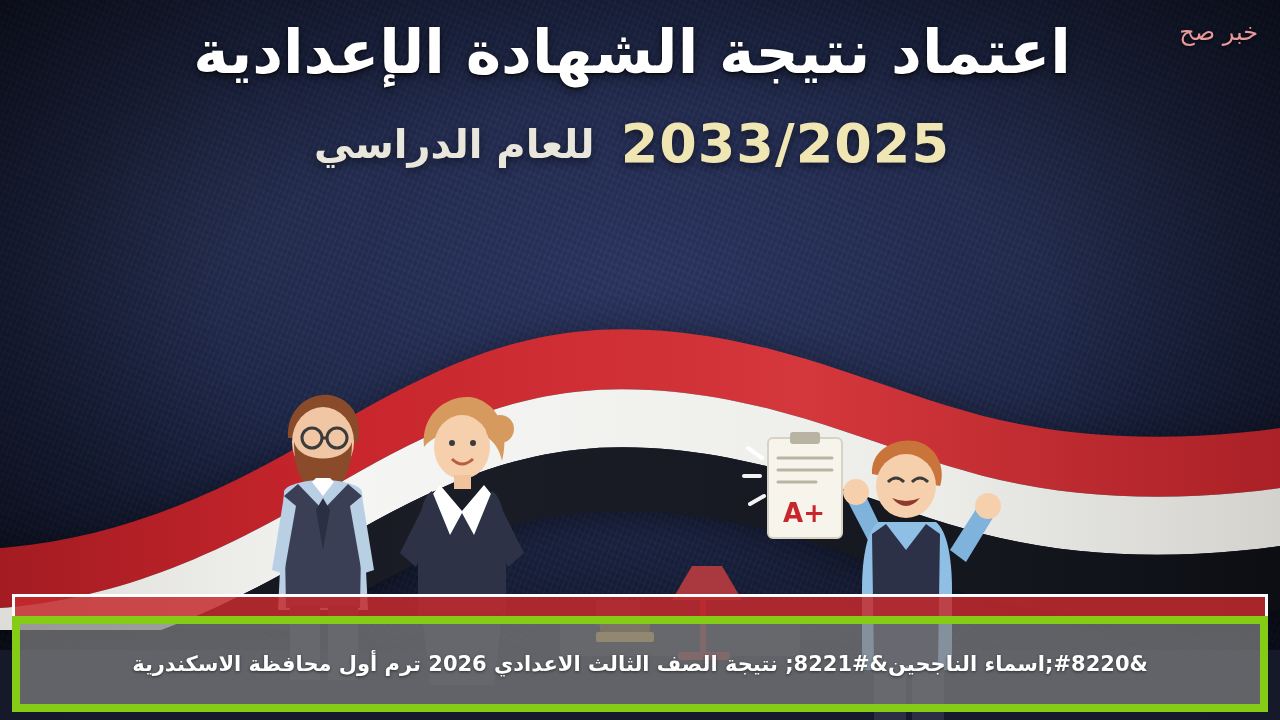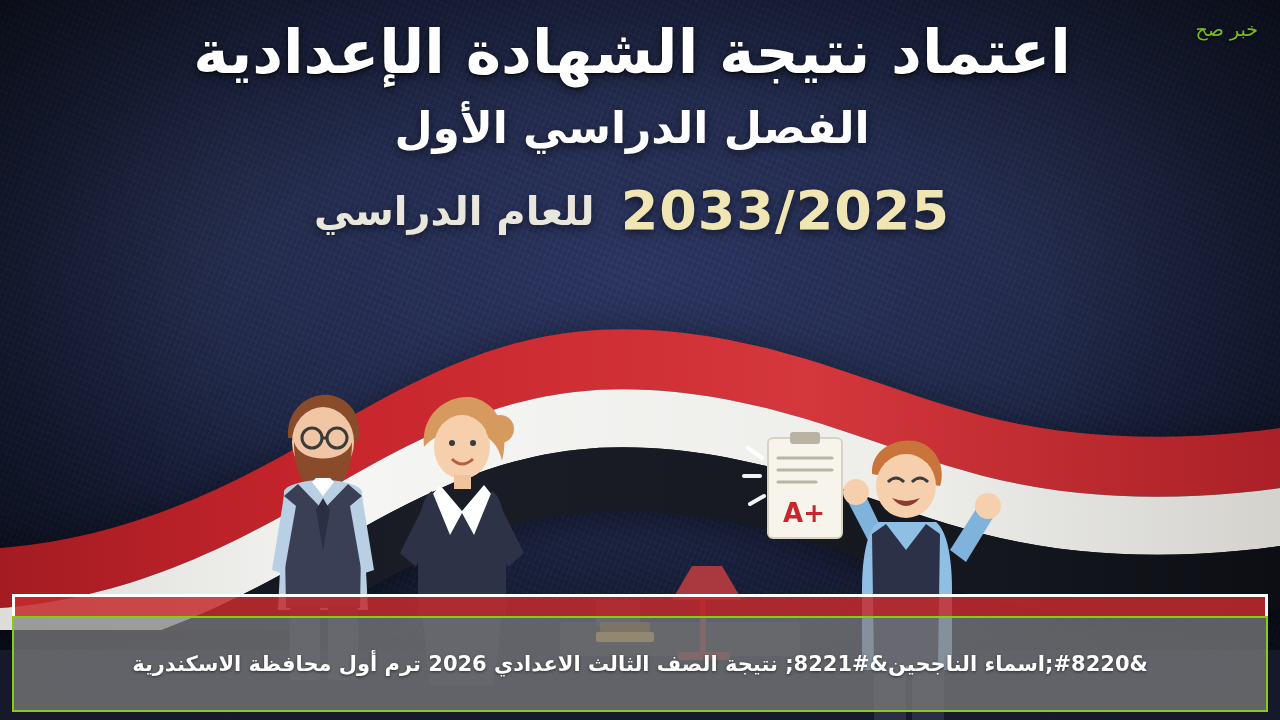--- a/index.html
+++ b/index.html
@@ -104,23 +104,23 @@
     letter-spacing: 1px;
     text-shadow: 0 3px 8px rgba(0,0,0,.55);
     direction: ltr;
   }
 
   
   .watermark {
     position: absolute;
     top: 18px;
     right: 22px;
-    color: #84cc16;
-    font-family: "DejaVu Sans", sans-serif;
-    font-size: 19px;
+    color: #fca5a5;
+    font-family: "DejaVu Sans", sans-serif;
+    font-size: 24px;
     direction: rtl;
     text-shadow: 0 1px 4px rgba(0,0,0,.7);
     opacity: .92;
     text-align: center;
   }
 
   
   .flag-wrap {
     position: absolute;
     left: -40px;
@@ -143,21 +143,21 @@
   }
 
   
   .caption-bar {
     position: absolute;
     left: 12px;
     right: 12px;
     bottom: 8px;
     height: 96px;
     background: rgba(128,128,128,0.72);
-    border: 2px solid #84cc16;
+    border: 8px solid #84cc16;
     box-sizing: border-box;
     display: flex;
     align-items: center;
     justify-content: center;
     overflow: hidden;
   }
   .caption-text {
     direction: rtl;
     color: #ffffff;
     font-family: "DejaVu Sans", sans-serif;
@@ -186,21 +186,20 @@
 
   <div class="bg-base"></div>
   <div class="bg-cloth"></div>
   <div class="bg-folds"></div>
   <div class="bg-vignette"></div>
 
   <div class="watermark">خبر صح</div>
 
   <div class="headline">
     <div class="title-main">اعتماد نتيجة الشهادة الإعدادية</div>
-    <div class="title-sub">الفصل الدراسي الأول</div>
     <div class="year-row">
       <span class="year-label">للعام الدراسي</span>
       <span class="year-value">2033/2025</span>
     </div>
   </div>
 
   <div class="flag-wrap">
     <svg viewBox="0 0 1360 330" preserveAspectRatio="none" aria-hidden="true">
       <defs>
         <linearGradient id="shadeR" x1="0" y1="0" x2="1" y2="0">

